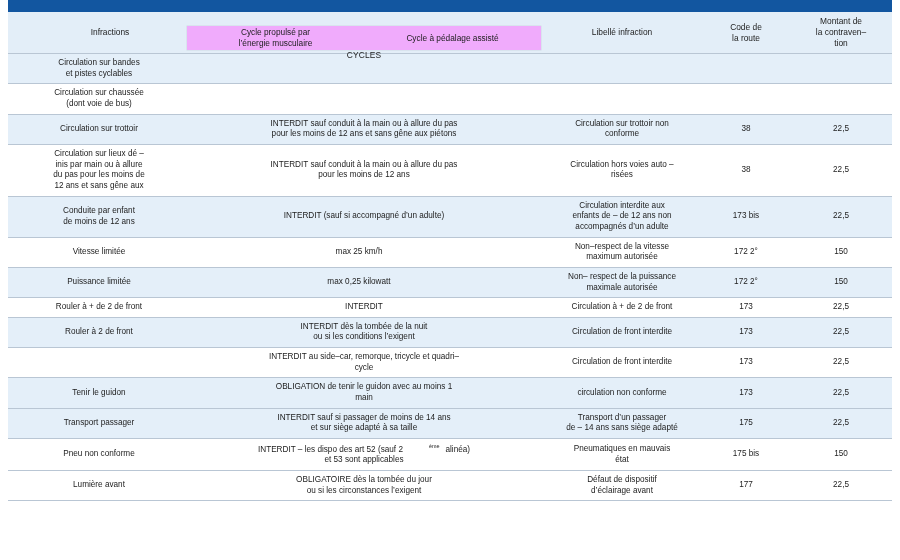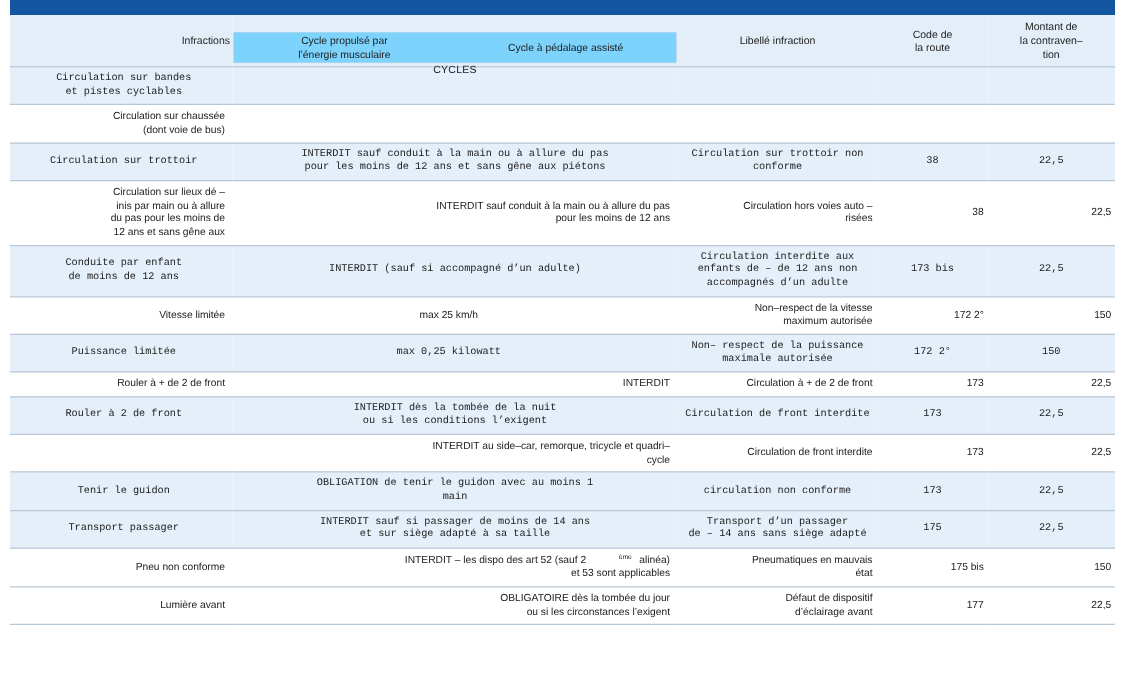--- a/index.html
+++ b/index.html
@@ -39,61 +39,61 @@
     vertical-align:middle;
   }
   .hd-cell{
     font-size:8.4px;
     color:#1d1d1d;
     text-align:center;
     line-height:1.3;
     padding:3px 2px;
   }
   .hd-infractions{
-    text-align:right;
+    text-align:center;
     padding-left:28px;
   }
   .cycles-wrap{
     position:relative;
     height:41px;
   }
   .cycles-title{
     position:absolute;
     top:2px;left:0;right:0;
     text-align:center;
     font-size:8.4px;
     letter-spacing:.2px;
     margin-top:36px;
   }
   .cycles-box{
     position:absolute;
     left:1px;right:1px;top:14px;bottom:3px;
-    background:#7dd3fc;
+    background:#f0abfc;
     box-shadow:0 0 0 .5px #cfd9e3;
     display:flex;
     align-items:center;
   }
   .cycles-box > div{
     flex:1 1 50%;
     text-align:center;
     font-size:8.3px;
     line-height:1.28;
   }
   
   tbody td{
     border-top:1px solid #b9c6d4;
     border-bottom:1px solid #b9c6d4;
     padding:4px 3px;
     vertical-align:middle;
     text-align:center;
     font-size:8.2px;
     line-height:1.3;
   }
-  tbody tr.alt td{background:#e4eff9;font-family:Liberation Mono, monospace;}
-  tbody tr.plain td{background:#ffffff;text-align:right;}
+  tbody tr.alt td{background:#e4eff9;}
+  tbody tr.plain td{background:#ffffff;}
   td.c-infraction{
     text-align:center;
     padding-left:10px;
     padding-right:6px;
   }
   td.c-cycles{padding-left:6px;padding-right:6px;}
   td.c-cycles.right{text-align:center;padding-right:16px;}
   td.c-libelle{padding-left:4px;padding-right:4px;}
   td.c-code, td.c-montant{white-space:nowrap;}
   sup{font-size:5.4px;vertical-align:super;}

